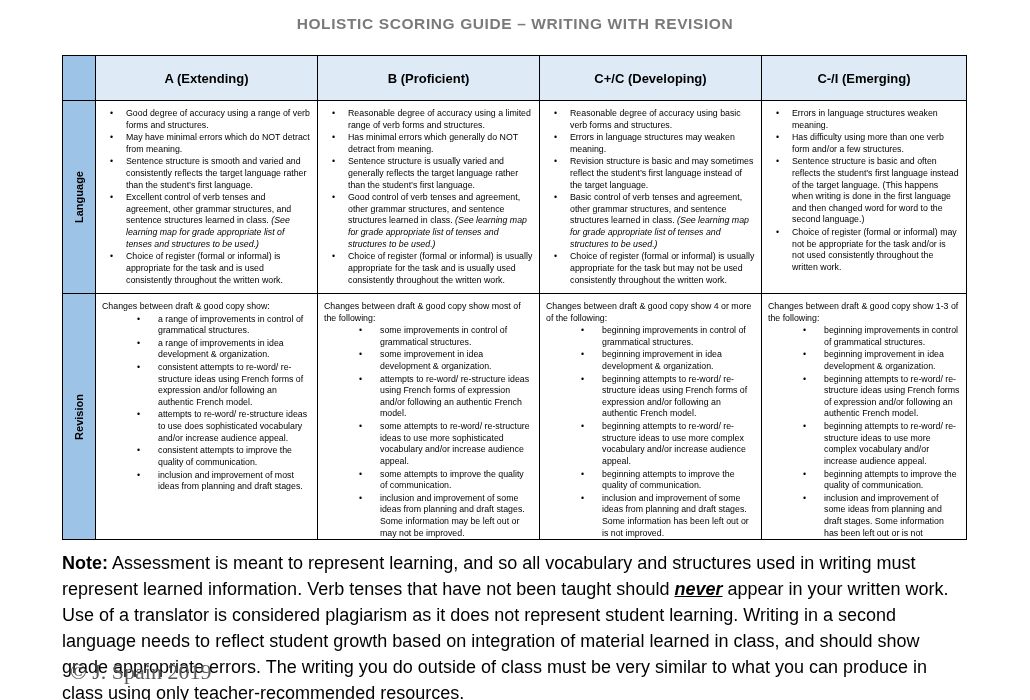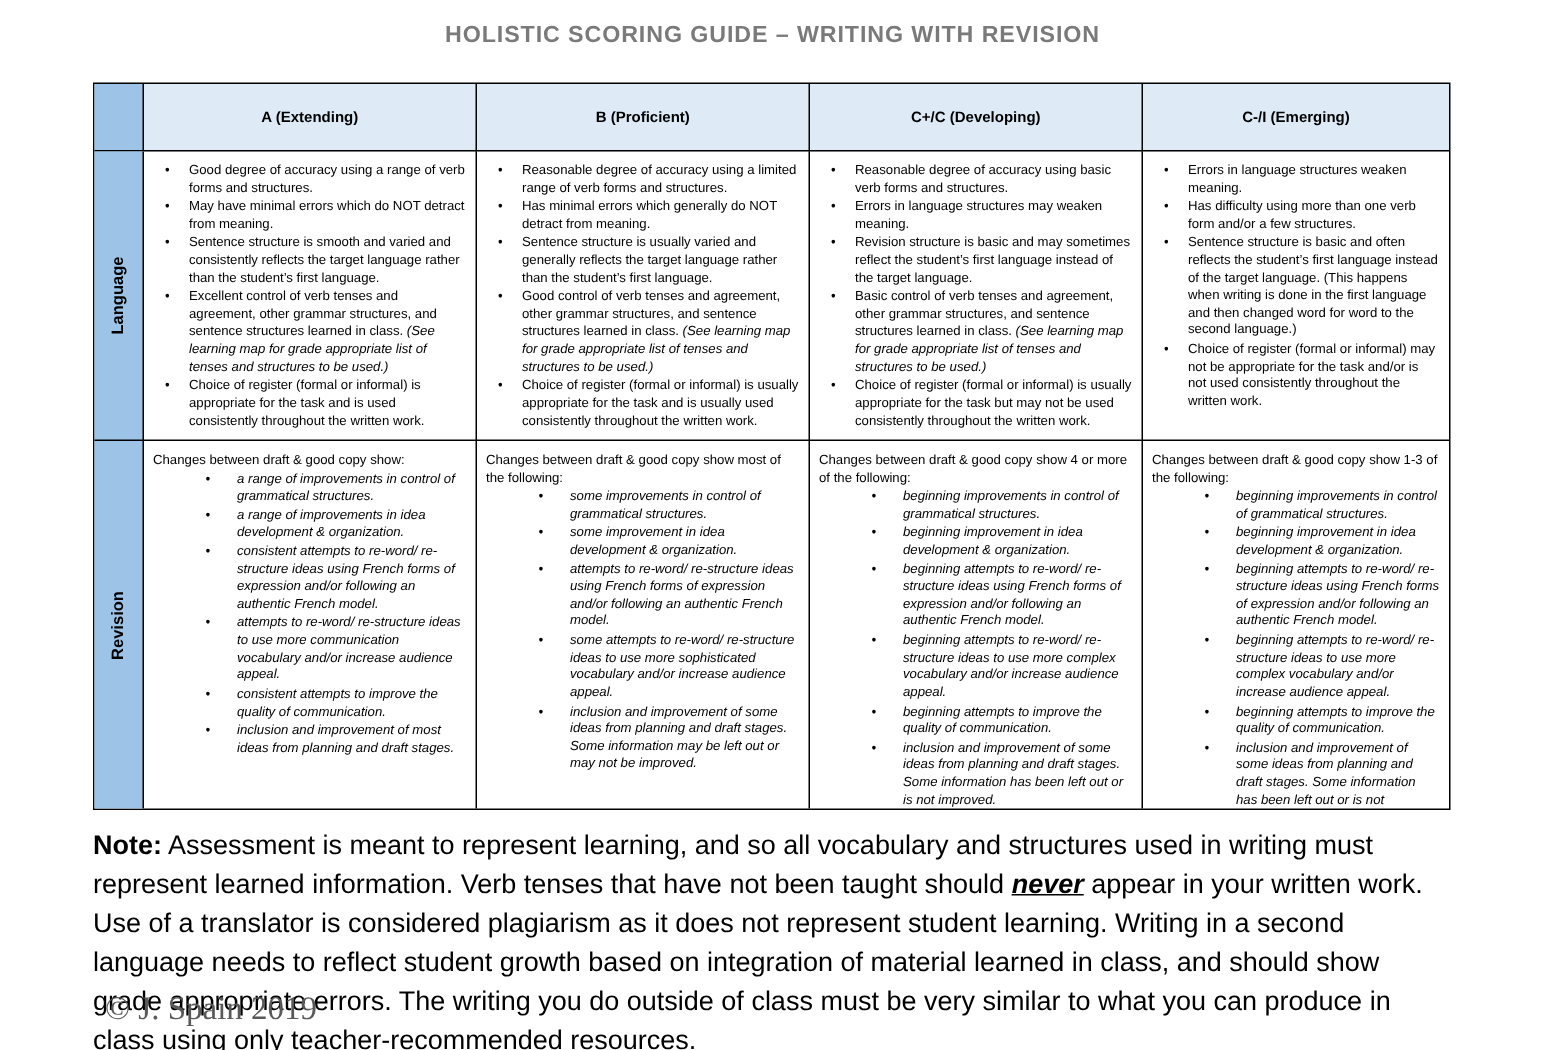--- a/index.html
+++ b/index.html
@@ -29,41 +29,41 @@
     grid-template-rows: 45px 193px 245px;
     border: 1.5px solid #000;
     background: #fff;
   }
   .cell { border-right: 1px solid #000; border-bottom: 1px solid #000; overflow: hidden; }
   .cell.col-last { border-right: none; }
   .cell.row-last { border-bottom: none; }
   .hdr {
     background: #DEEBF7;
     display: flex; align-items: center; justify-content: center;
-    font-weight: bold; font-size: 10px;
+    font-weight: bold; font-size: 13px;
   }
   .corner { background: #9DC3E6; }
   .rowhdr {
     background: #9DC3E6;
     display: flex; align-items: center; justify-content: center;
   }
   .rowhdr span {
     transform: rotate(-90deg);
     font-weight: bold;
     font-size: 11px;
     white-space: nowrap;
   }
   .body-cell {
     font-size: 8.8px;
     line-height: 1.32;
     padding: 7px 6px 4px 4px;
   }
   .bullet { position: relative; padding-left: 26px; margin-bottom: 1px; }
   .bullet::before { content: "\2022"; position: absolute; left: 10px; }
-  .bullet.deep { padding-left: 58px; font-style: italic; }
+  .bullet.deep { padding-left: 58px; }
   .bullet.deep::before { left: 37px; }
   .intro { margin-bottom: 1px; padding-left: 2px; }
   .note {
     position: absolute;
     left: 62px; top: 551px;
     width: 906px;
     font-size: 18px;
     line-height: 1.44;
   }
   .copyright {
@@ -121,30 +121,31 @@
       </div>
 
     <div class="cell rowhdr row-last">
       <span>Revision</span>
     </div>
     <div class="cell body-cell row-last">
         <div class="intro">Changes between draft &amp; good copy show:</div>
         <div class="bullet deep">a range of improvements in control of grammatical structures.</div>
         <div class="bullet deep">a range of improvements in idea development &amp; organization.</div>
         <div class="bullet deep">consistent attempts to re-word/ re-structure ideas using French forms of expression and/or following an authentic French model.</div>
-        <div class="bullet deep">attempts to re-word/ re-structure ideas to use more communication vocabulary and/or increase audience appeal.</div>
+        <div class="bullet deep">attempts to re-word/ re-structure ideas to use does sophisticated vocabulary and/or increase audience appeal.</div>
         <div class="bullet deep">consistent attempts to improve the quality of communication.</div>
         <div class="bullet deep">inclusion and improvement of most ideas from planning and draft stages.</div>
       </div>
     <div class="cell body-cell row-last">
         <div class="intro">Changes between draft &amp; good copy show most of the following:</div>
         <div class="bullet deep">some improvements in control of grammatical structures.</div>
         <div class="bullet deep">some improvement in idea development &amp; organization.</div>
         <div class="bullet deep">attempts to re-word/ re-structure ideas using French forms of expression and/or following an authentic French model.</div>
         <div class="bullet deep">some attempts to re-word/ re-structure ideas to use more sophisticated vocabulary and/or increase audience appeal.</div>
+        <div class="bullet deep">some attempts to improve the quality of communication.</div>
         <div class="bullet deep">inclusion and improvement of some ideas from planning and draft stages. Some information may be left out or may not be improved.</div>
       </div>
     <div class="cell body-cell row-last">
         <div class="intro">Changes between draft &amp; good copy show 4 or more of the following:</div>
         <div class="bullet deep">beginning improvements in control of grammatical structures.</div>
         <div class="bullet deep">beginning improvement in idea development &amp; organization.</div>
         <div class="bullet deep">beginning attempts to re-word/ re-structure ideas using French forms of expression and/or following an authentic French model.</div>
         <div class="bullet deep">beginning attempts to re-word/ re-structure ideas to use more complex vocabulary and/or increase audience appeal.</div>
         <div class="bullet deep">beginning attempts to improve the quality of communication.</div>
         <div class="bullet deep">inclusion and improvement of some ideas from planning and draft stages. Some information has been left out or is not improved.</div>

